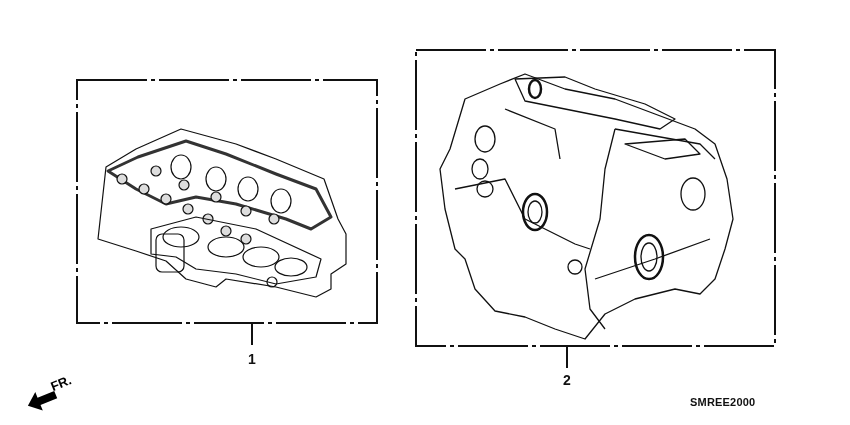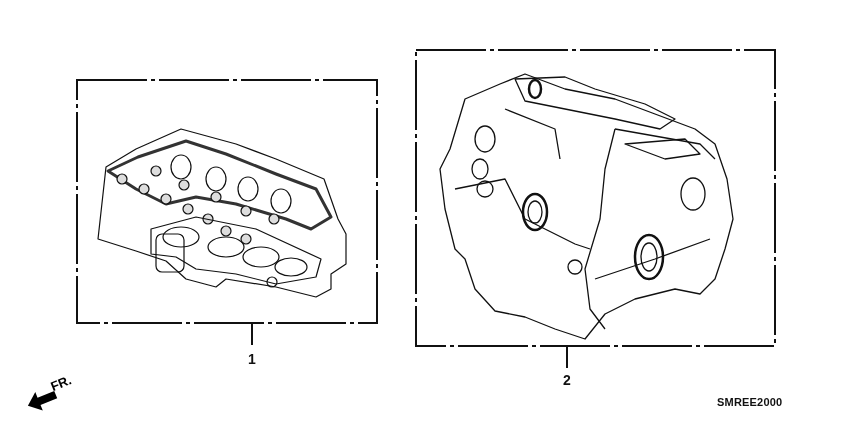--- a/index.html
+++ b/index.html
@@ -98,13 +98,13 @@
 <div class="leader" style="left:566px;top:347px;height:21px;"></div>
 <div class="callout" style="left:557px;top:373px;">2</div>
 
 <svg class="fr-arrow" viewBox="0 0 70 34">
   <g transform="rotate(-22 20 20)">
     <polygon points="4,22 16,12 16,18 34,18 34,26 16,26 16,32" fill="#000"></polygon>
   </g>
 </svg>
 <div class="fr-label">FR.</div>
 
-<div class="code" style="left:690px;top:396px;margin-left:27px;">SMREE2000</div>
+<div class="code" style="left:690px;top:396px;">SMREE2000</div>
 
 </body></html>

